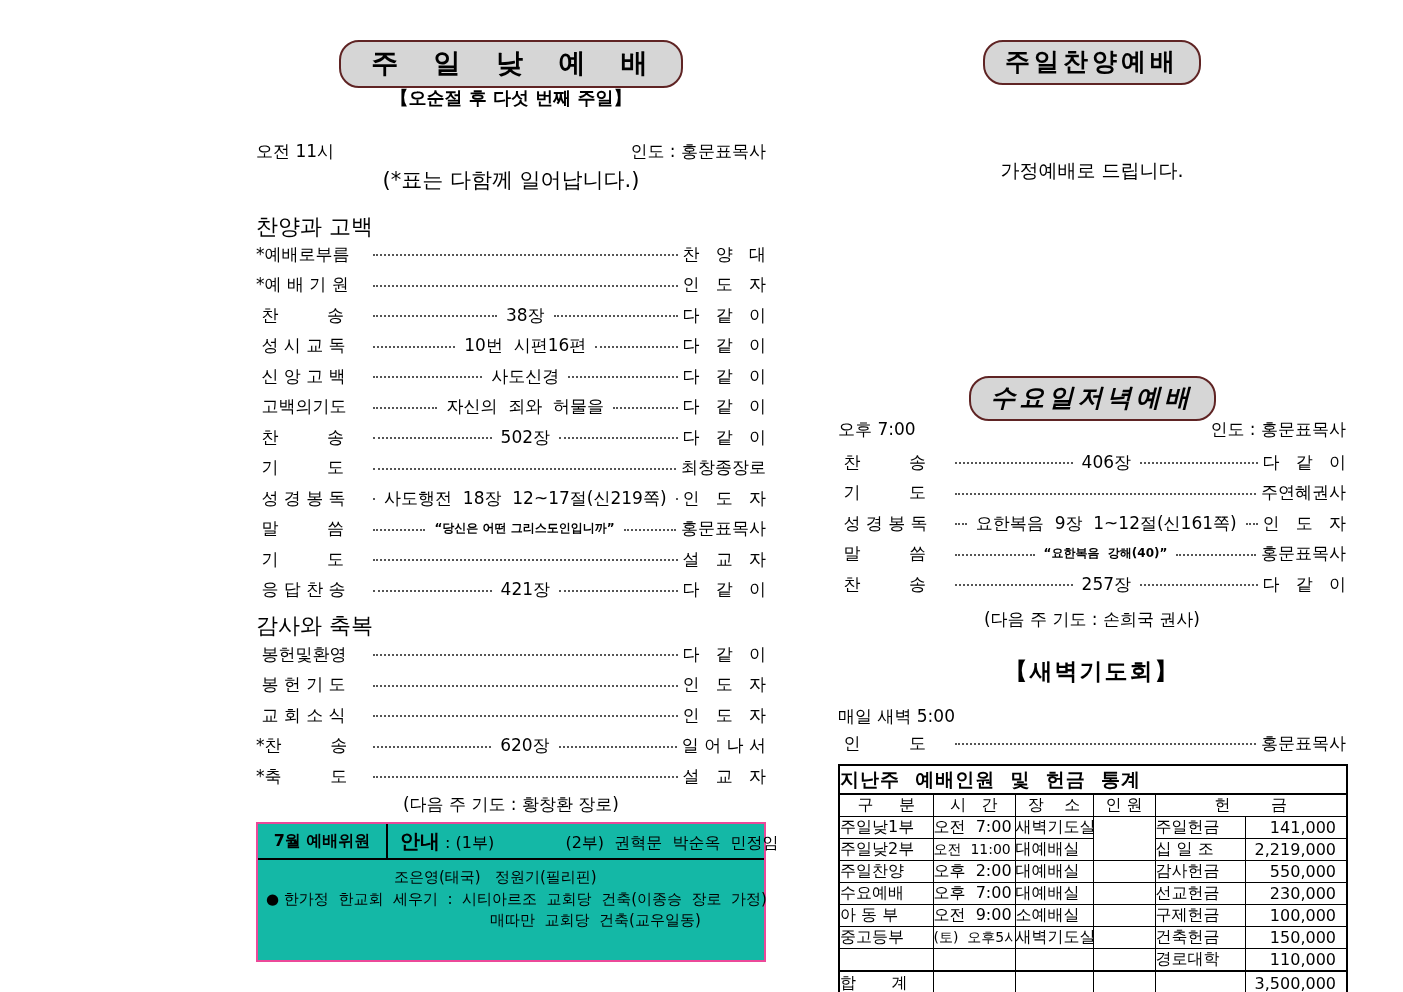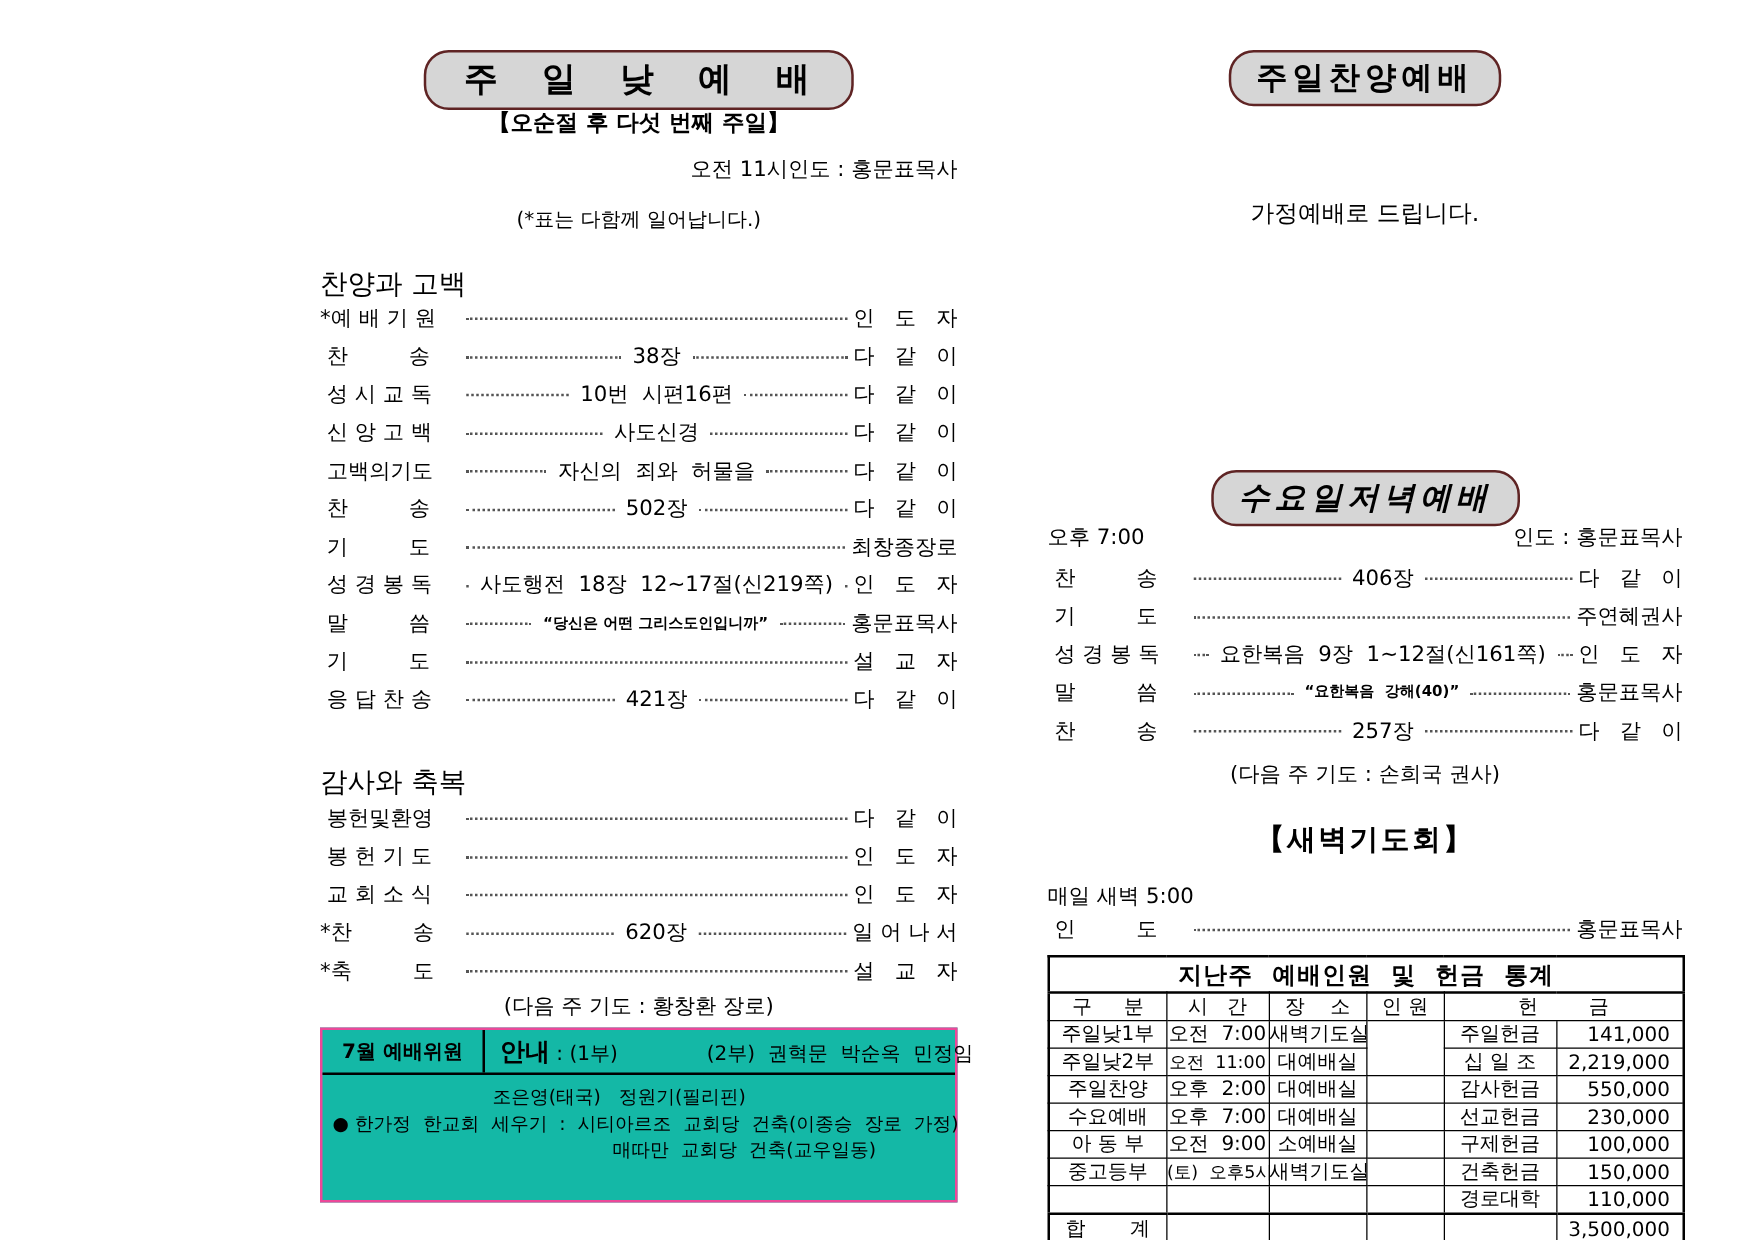--- a/index.html
+++ b/index.html
@@ -15,21 +15,21 @@
   .center{text-align:center;}
   .pill-wrap{display:flex;justify-content:center;}
   .pill{
     background:#d6d6d6;border:2px solid #5f2424;border-radius:20px;
     padding:3px 20px 5px 20px;font-weight:bold;color:#000;white-space:pre;
   }
   .pill-lg{font-size:27px;letter-spacing:13px;padding-left:30px;}
   .pill-md{font-size:25px;letter-spacing:4px;}
   .subtitle{font-weight:bold;font-size:18px;}
   .meta-row{display:flex;justify-content:space-between;font-size:17px;}
-  .note{font-size:16px;}
+  .note{font-size:21px;}
   .sec-title{font-weight:normal;font-size:22px;text-align:left;}
   .srow{display:flex;align-items:center;height:30.5px;font-size:17px;}
   .srow .lbl{white-space:pre;flex:0 0 auto;min-width:112px;}
   .srow .dots{flex:1 1 auto;height:0;border-bottom:2px dotted #555;margin:0 5px;transform:translateY(1px);}
   .srow .mid{white-space:pre;flex:0 0 auto;padding:0 4px;}
   .srow .mid.bold{font-weight:bold;font-size:12px;}
   .srow .val{white-space:pre;flex:0 0 auto;text-align:right;}
   .next-prayer{font-size:17px;text-align:center;}
   .dawn-title{font-weight:bold;font-size:23px;text-align:center;letter-spacing:2px;}
   .plain-line{font-size:17px;}
@@ -38,47 +38,52 @@
   .info-head{display:flex;border-bottom:2px solid #000;height:34px;align-items:center;}
   .info-head .cell-l{flex:0 0 128px;text-align:center;font-weight:bold;font-size:16px;border-right:2px solid #000;align-self:stretch;display:flex;align-items:center;justify-content:center;}
   .info-head .cell-r{flex:1;font-size:16px;padding-left:12px;white-space:pre;}
   .info-head .cell-r b{font-size:20px;}
   .info-body{padding:7px 8px 6px 8px;}
   .info-line{font-size:15px;line-height:21.5px;white-space:pre;}
   .indent1{padding-left:128px;}
   .indent2{padding-left:224px;}
   
   table.stats{border-collapse:collapse;width:508px;table-layout:fixed;border:2px solid #000;}
-  table.stats td,table.stats th{border:1px solid #000;font-size:16px;font-weight:normal;padding:0;height:19px;text-align:center;white-space:pre;overflow:hidden;}
+  table.stats td,table.stats th{border:1px solid #000;font-size:16px;font-weight:normal;padding:0;height:19px;white-space:pre;overflow:hidden;}
   table.stats .t-title{font-size:19px;font-weight:bold;height:27px;border-bottom:2px solid #000;letter-spacing:1px;}
   table.stats .head th{height:21px;}
   table.stats .amount{text-align:right;padding-right:10px;}
   table.stats .total td{border-top:2px solid #000;height:22px;}
   table.stats .time-sm{font-size:14px;}
 </style>
 </head>
 <body>
 
 <div class="col" id="left-col">
 
   <div class="abs pill-wrap" style="top:40px;">
     <span class="pill pill-lg">주 일 낮 예 배</span>
   </div>
 
   <div class="abs center subtitle" style="top:86px;">【오순절 후 다섯 번째 주일】</div>
 
-  <div class="abs meta-row" style="top:124px;justify-content:flex-end;">
+  <div class="abs meta-row" style="top:140px;">
     <span>오전  11시</span>
     <span>인도 : 홍문표목사</span>
   </div>
 
   <div class="abs center note" style="top:166px;">(*표는 다함께 일어납니다.)</div>
 
   <div class="abs sec-title" style="top:212px;">찬양과 고백</div>
   <div class="abs" style="top:239px;">
+      <div class="srow">
+        <span class="lbl">*예배로부름</span>
+        <span class="dots"></span>
+        <span class="val">찬   양   대</span>
+      </div>
       <div class="srow">
         <span class="lbl">*예 배 기 원</span>
         <span class="dots"></span>
         <span class="val">인   도   자</span>
       </div>
       <div class="srow">
         <span class="lbl"> 찬         송</span>
         <span class="dots"></span>
         <span class="mid">38장</span>
         <span class="dots"></span>

